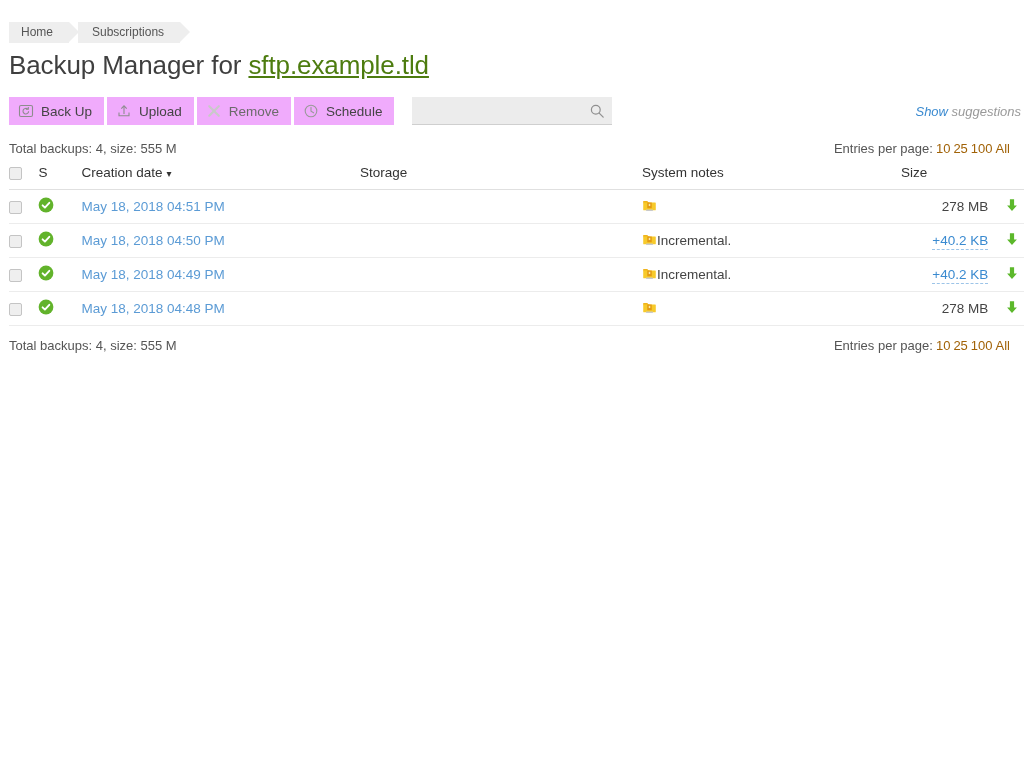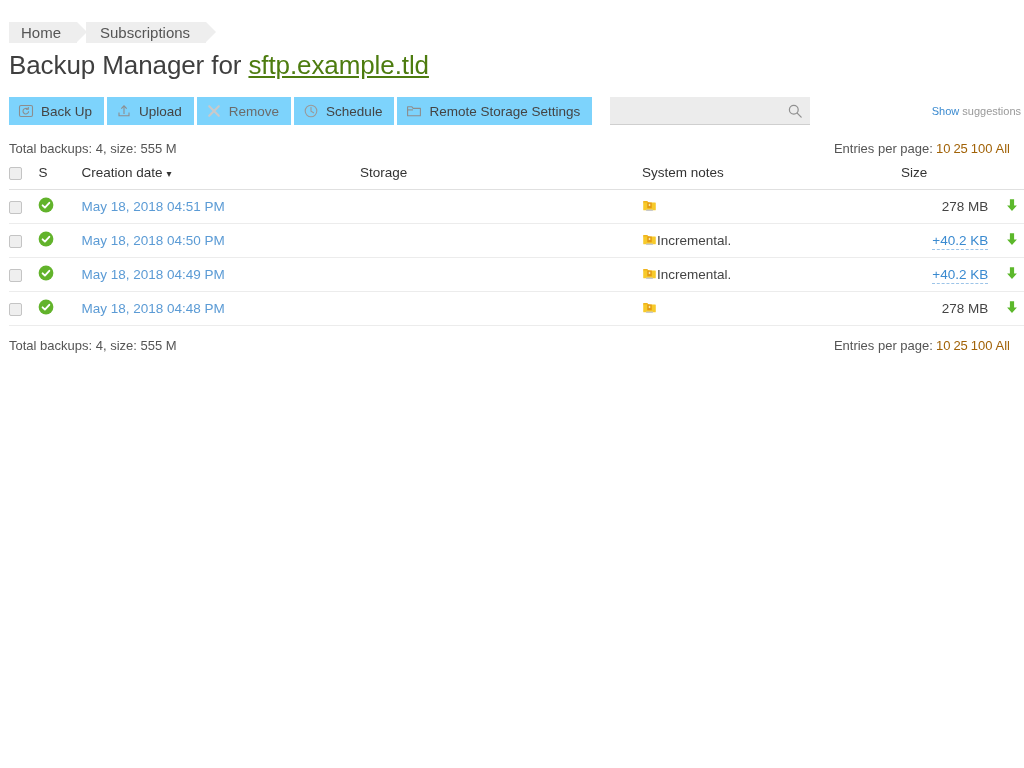--- a/index.html
+++ b/index.html
@@ -17,21 +17,21 @@
     padding: 22px 0 0 9px;
     height: 42px;
     display: flex;
     align-items: flex-start;
   }
   .crumb {
     position: relative;
     background: #eeeeee;
     height: 21px;
     line-height: 21px;
-    font-size: 15px;
+    font-size: 12px;
     color: #555555;
     padding: 0 16px 0 14px;
     margin-right: 9px;
     text-decoration: none;
     white-space: nowrap;
   }
   .crumb:first-child { padding-left: 12px; }
   .crumb::after {
     content: "";
     position: absolute;
@@ -58,21 +58,21 @@
     align-items: center;
     margin: 16px 0 0 9px;
     height: 28px;
   }
   .tb-btn {
     display: flex;
     align-items: center;
     gap: 7px;
     height: 28px;
     padding: 0 12px 0 9px;
-    background: #7dd3fc;
+    background: #f0abfc;
     border: none;
     margin-right: 3px;
     font-size: 13.5px;
     color: #444444;
     font-family: "Liberation Sans", sans-serif;
     cursor: pointer;
     white-space: nowrap;
   }
   .tb-btn .ic { display: block; width: 16px; height: 16px; flex: 0 0 16px; }
   .tb-btn.disabled { color: #6b6b6b; }
@@ -97,23 +97,24 @@
   }
   .search-ic {
     position: absolute;
     right: 7px; top: 6px;
     width: 16px; height: 16px;
   }
 
   .suggest {
     margin-left: auto;
     margin-right: 3px;
-    font-size: 11px;
+    font-size: 13px;
     color: #999999;
     white-space: nowrap;
+    font-style: italic;
   }
   .suggest a { color: #3a8ad0; text-decoration: none; }
 
   
   .sumbar {
     display: flex;
     align-items: center;
     justify-content: space-between;
     padding: 0 14px 0 9px;
     font-size: 13px;
@@ -226,29 +227,20 @@
   <button class="tb-btn">
     <span class="ic">
       <svg viewBox="0 0 16 16" width="16" height="16">
         <circle cx="8" cy="8" r="5.8" fill="none" stroke="#9a9a9a" stroke-width="1.1"></circle>
         <path d="M8 4.4V8.2l2.6 1.6" fill="none" stroke="#9a9a9a" stroke-width="1.1" stroke-linecap="round"></path>
       </svg>
     </span>
     <span>Schedule</span>
   </button>
 
-  <button class="tb-btn">
-    <span class="ic">
-      <svg viewBox="0 0 16 16" width="16" height="16">
-        <path d="M1.6 12.8V3.8h4.3l1.3 1.6h7.2v7.4z" fill="none" stroke="#8d8d8d" stroke-width="1.1" stroke-linejoin="round"></path>
-        <path d="M1.6 6.9h5.4" fill="none" stroke="#8d8d8d" stroke-width="1.1"></path>
-      </svg>
-    </span>
-    <span>Remote Storage Settings</span>
-  </button>
 
   <div class="search-wrap">
     <input class="search-input" type="text" placeholder="" style="">
     <span class="search-ic">
       <svg viewBox="0 0 16 16" width="16" height="16">
         <circle cx="6.8" cy="6.8" r="4.4" fill="none" stroke="#8f8f8f" stroke-width="1.2"></circle>
         <path d="M10.2 10.2l4 4" fill="none" stroke="#8f8f8f" stroke-width="1.2" stroke-linecap="round"></path>
       </svg>
     </span>
   </div>

